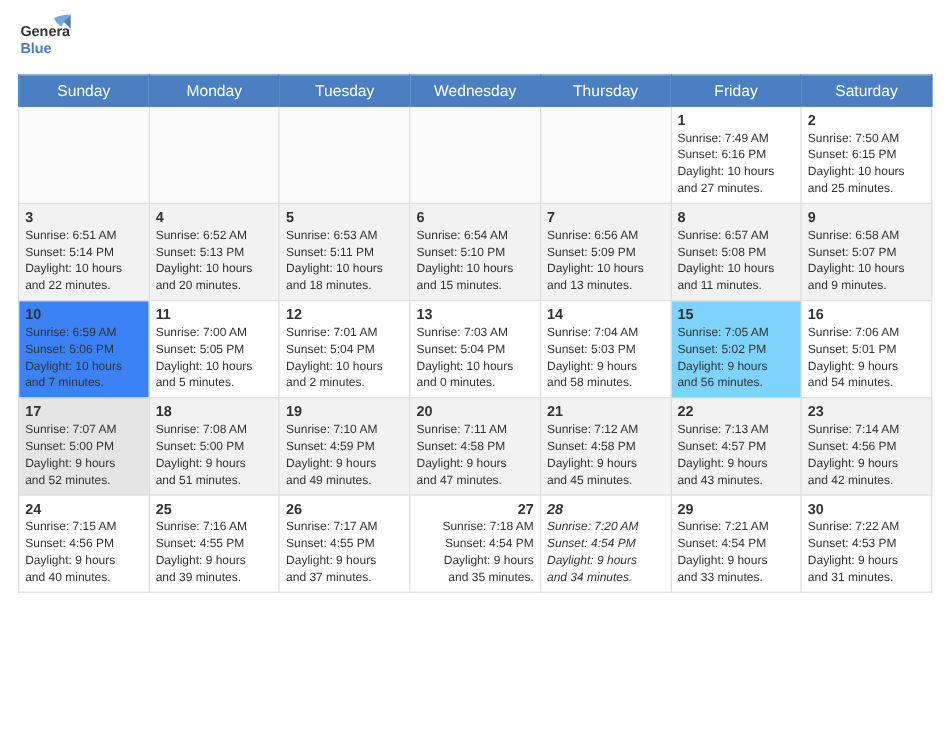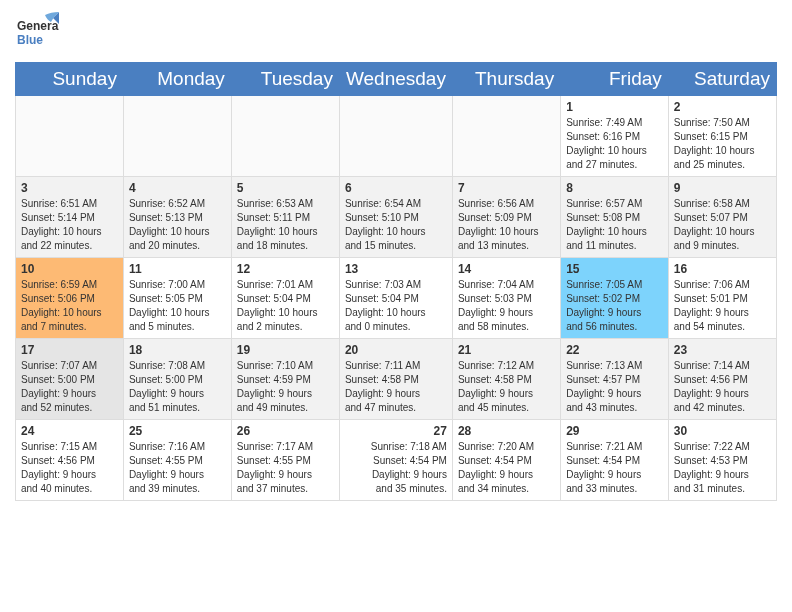--- a/index.html
+++ b/index.html
@@ -4,21 +4,21 @@
   <style>
     * { box-sizing: border-box; margin: 0; padding: 0; }
     body { font-family: Arial, sans-serif; background: #fff; width: 792px; height: 612px; overflow: hidden; }
     .page { width: 792px; min-height: 612px; padding: 10px 15px; }
     .header-area { display: flex; align-items: flex-start; justify-content: space-between; margin-bottom: 8px; }
     .logo { display: flex; align-items: center; }
     .title-area { text-align: right; }
     .month-title { font-size: 32px; color: #333; font-weight: normal; }
     .location { font-size: 14px; color: #555; margin-top: 2px; }
     .calendar { width: 100%; border-collapse: collapse; }
-    .calendar th { background: #4a7fc1; color: #fff; text-align: right; padding: 5px 6px; font-size: 19px; font-weight: normal; border: 1px solid #4a7fc1; }
+    .calendar th { background: #4a7fc1; color: #fff; text-align: center; padding: 5px 6px; font-size: 13px; font-weight: normal; border: 1px solid #4a7fc1; }
     .calendar td { border: 1px solid #ddd; vertical-align: top; padding: 4px 5px; width: 14.28%; font-size: 10.5px; color: #333; min-height: 70px; }
     .calendar tr:nth-child(even) td { background: #f5f5f5; }
     .calendar tr:nth-child(odd) td { background: #fff; }
     .day-num { font-weight: bold; font-size: 12px; margin-bottom: 2px; }
     .day-info { font-size: 10px; line-height: 1.4; color: #333; }
     .empty { background: #f9f9f9; }
   </style>
 </head>
 <body>
 
@@ -120,21 +120,21 @@
           </td>
           <td style="background: rgb(242, 242, 242);">
             <div class="day-num">9</div>
             <div class="day-info" style="white-space: pre-line;">Sunrise: 6:58 AM
 Sunset: 5:07 PM
 Daylight: 10 hours
 and 9 minutes.</div>
           </td>
         </tr>
         <tr>
-          <td style="background: #fdba74;">
+          <td style="background: #3b82f6;">
             <div class="day-num">10</div>
             <div class="day-info" style="white-space: pre-line;">Sunrise: 6:59 AM
 Sunset: 5:06 PM
 Daylight: 10 hours
 and 7 minutes.</div>
           </td>
           <td style="background: rgb(255, 255, 255);">
             <div class="day-num">11</div>
             <div class="day-info" style="white-space: pre-line;">Sunrise: 7:00 AM
 Sunset: 5:05 PM
@@ -250,21 +250,21 @@
 Daylight: 9 hours
 and 37 minutes.</div>
           </td>
           <td style="background: rgb(255, 255, 255); text-align: right;">
             <div class="day-num">27</div>
             <div class="day-info" style="white-space: pre-line;">Sunrise: 7:18 AM
 Sunset: 4:54 PM
 Daylight: 9 hours
 and 35 minutes.</div>
           </td>
-          <td style="background: rgb(255, 255, 255);">
+          <td style="background: rgb(255, 255, 255); font-style: italic;">
             <div class="day-num">28</div>
             <div class="day-info" style="white-space: pre-line;">Sunrise: 7:20 AM
 Sunset: 4:54 PM
 Daylight: 9 hours
 and 34 minutes.</div>
           </td>
           <td style="background: rgb(255, 255, 255);">
             <div class="day-num">29</div>
             <div class="day-info" style="white-space: pre-line;">Sunrise: 7:21 AM
 Sunset: 4:54 PM

